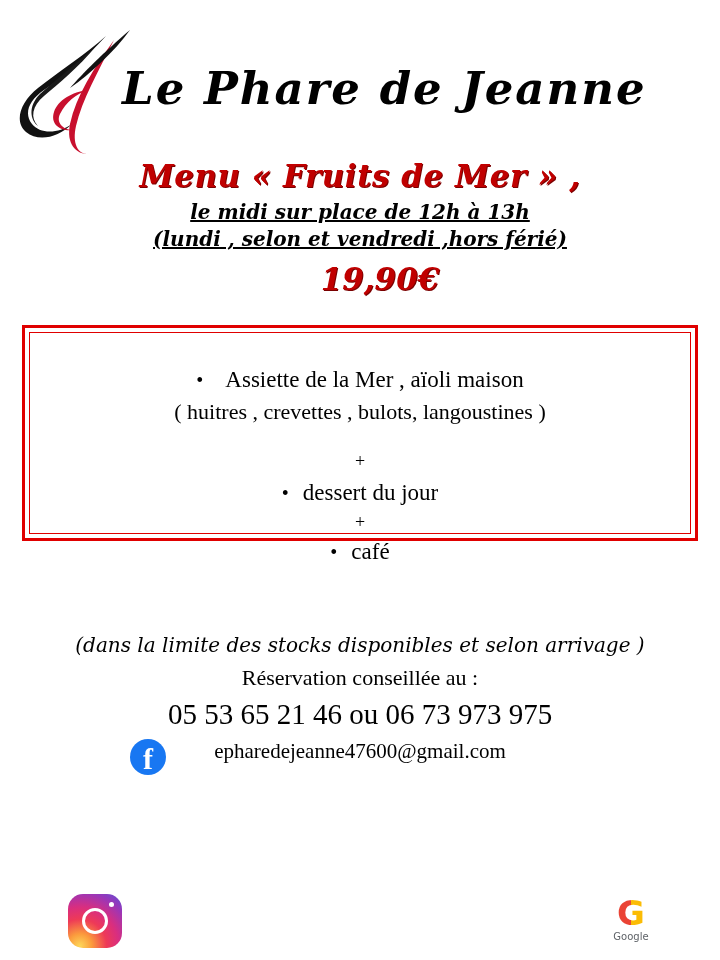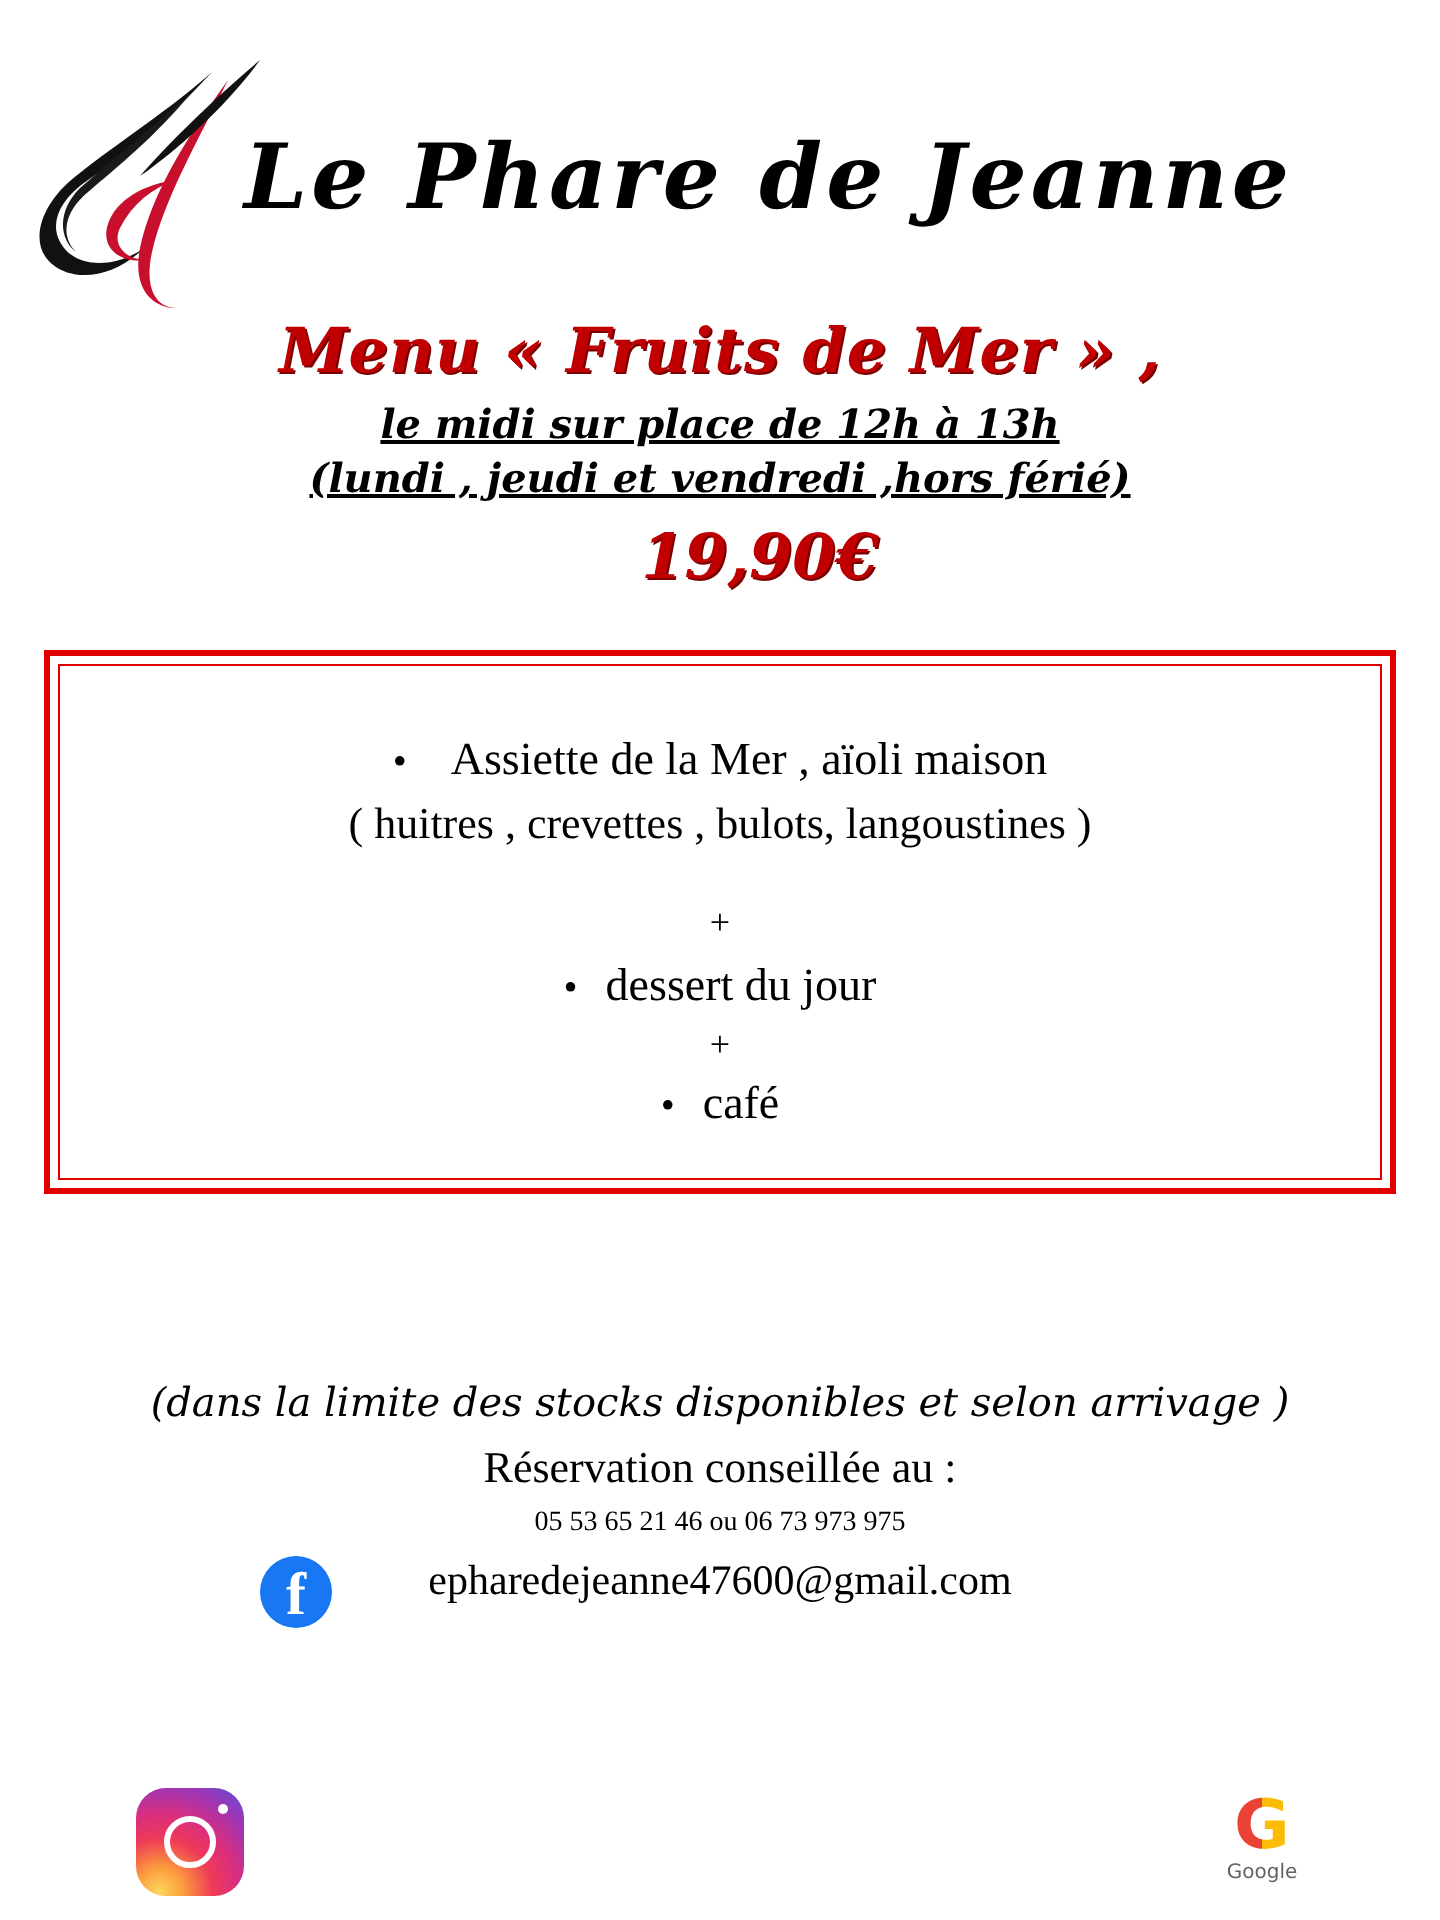--- a/index.html
+++ b/index.html
@@ -80,21 +80,21 @@
     text-shadow: 1px 1px 0 #7a0000;
     margin: 10px 0 0 0;
     padding-left: 40px;
   }
 
   
   .menu-box {
     margin: 28px 22px 0 22px;
     border: 3px solid #e00000;
     padding: 4px;
-    height: 272px;
+    height: 216px;
     box-sizing: border-box;
   }
   .menu-box-inner {
     border: 1px solid #e00000;
     height: 100%;
     box-sizing: border-box;
     padding-top: 34px;
     text-align: center;
   }
   .item-main {
@@ -142,21 +142,21 @@
     font-family: "DejaVu Serif", serif;
     font-style: italic;
     font-size: 20px;
     margin: 0;
   }
   .reservation {
     font-size: 22px;
     margin: 8px 0 0 0;
   }
   .phones {
-    font-size: 14px;
+    font-size: 29px;
     margin: 7px 0 0 0;
   }
   .email-row {
     position: relative;
     margin-top: 8px;
     height: 40px;
   }
   .email-text {
     font-size: 21px;
     display: inline-block;
@@ -253,21 +253,21 @@
       <path d="M112 0 C96 22 72 44 52 58 C64 44 86 22 112 0 Z" fill="#111111"></path>
     </svg>
   </div>
 
   <div class="brand-name">Le Phare de Jeanne</div>
 </div>
 
 <div class="title-block">
   <p class="menu-title">Menu « Fruits de Mer » ,</p>
   <p class="menu-sub1">le midi sur place de 12h à 13h</p>
-  <p class="menu-sub2">(lundi , jeudi et vendredi ,hors férié)</p>
+  <p class="menu-sub2">(lundi , selon et vendredi ,hors férié)</p>
   <p class="menu-price">19,90€</p>
 </div>
 
 <div class="menu-box">
   <div class="menu-box-inner">
 
     <p class="item-main">
       <span class="bullet">•</span><span>Assiette de la Mer , aïoli maison</span>
     </p>
 

